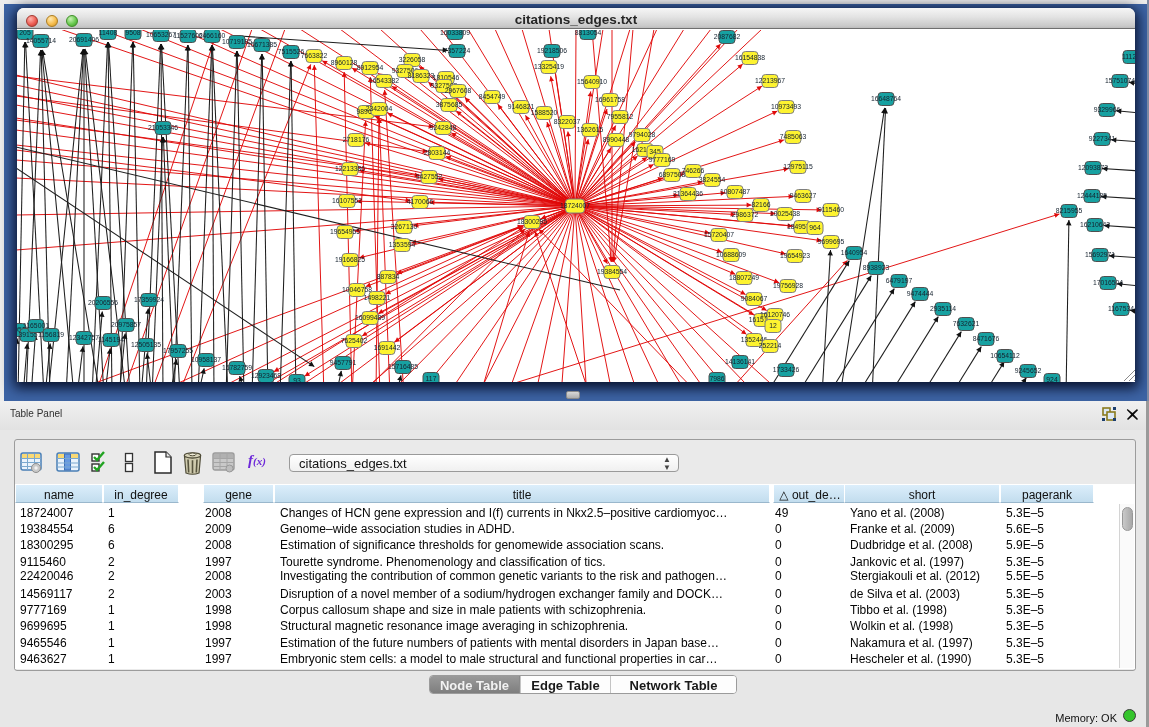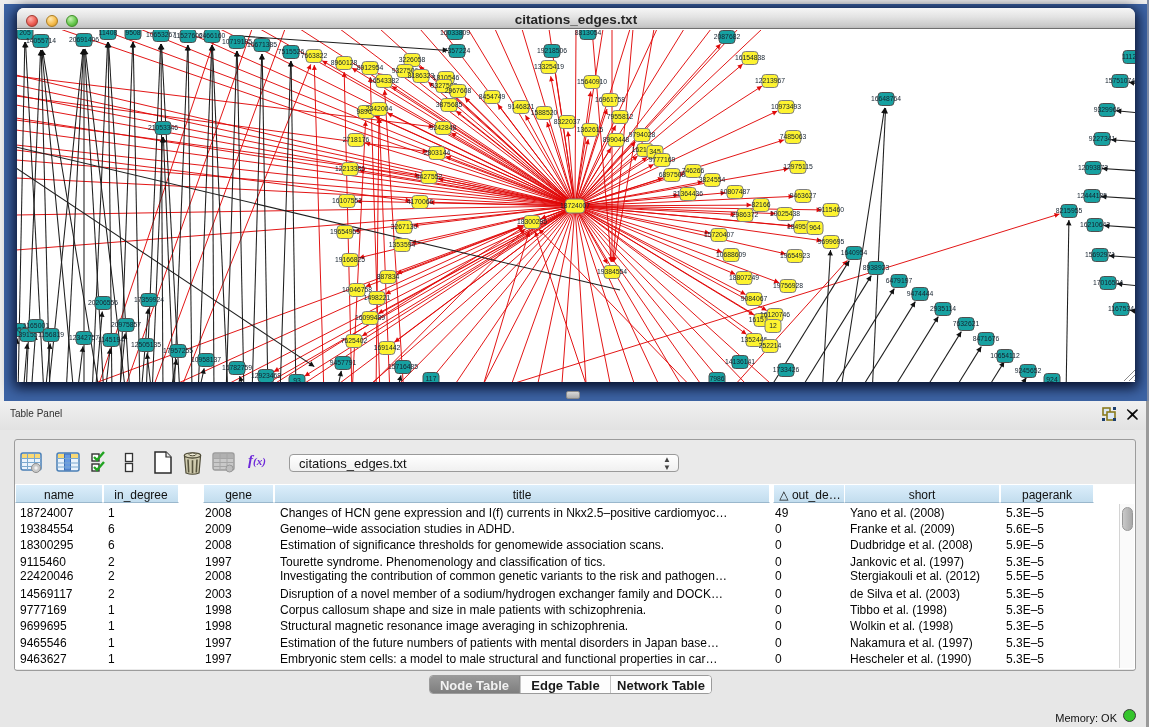--- a/index.html
+++ b/index.html
@@ -916,20 +916,20 @@
         <span style="left:108px">1</span>
         <span style="left:205px">1997</span>
         <span style="left:280px">Embryonic stem cells: a model to male structural and functional properties in car…</span>
         <span style="left:775px">0</span>
         <span style="left:850px">Hescheler et al. (1990)</span>
         <span style="left:1006px">5.3E–5</span>
       </div>
     <div id="tabs">
       <div class="tab sel" style="width:90px">Node Table</div>
       <div class="tab" style="width:90px">Edge Table</div>
-      <div class="tab" style="width:101px">Network Table</div>
+      <div class="tab" style="width:126px">Network Table</div>
     </div>
     <div id="status">
         <span id="mem">Memory: OK</span>
         <div id="memdot"></div>
       </div>
     <div id="redge2"></div>
   </div>
 </div>
 </body></html>

